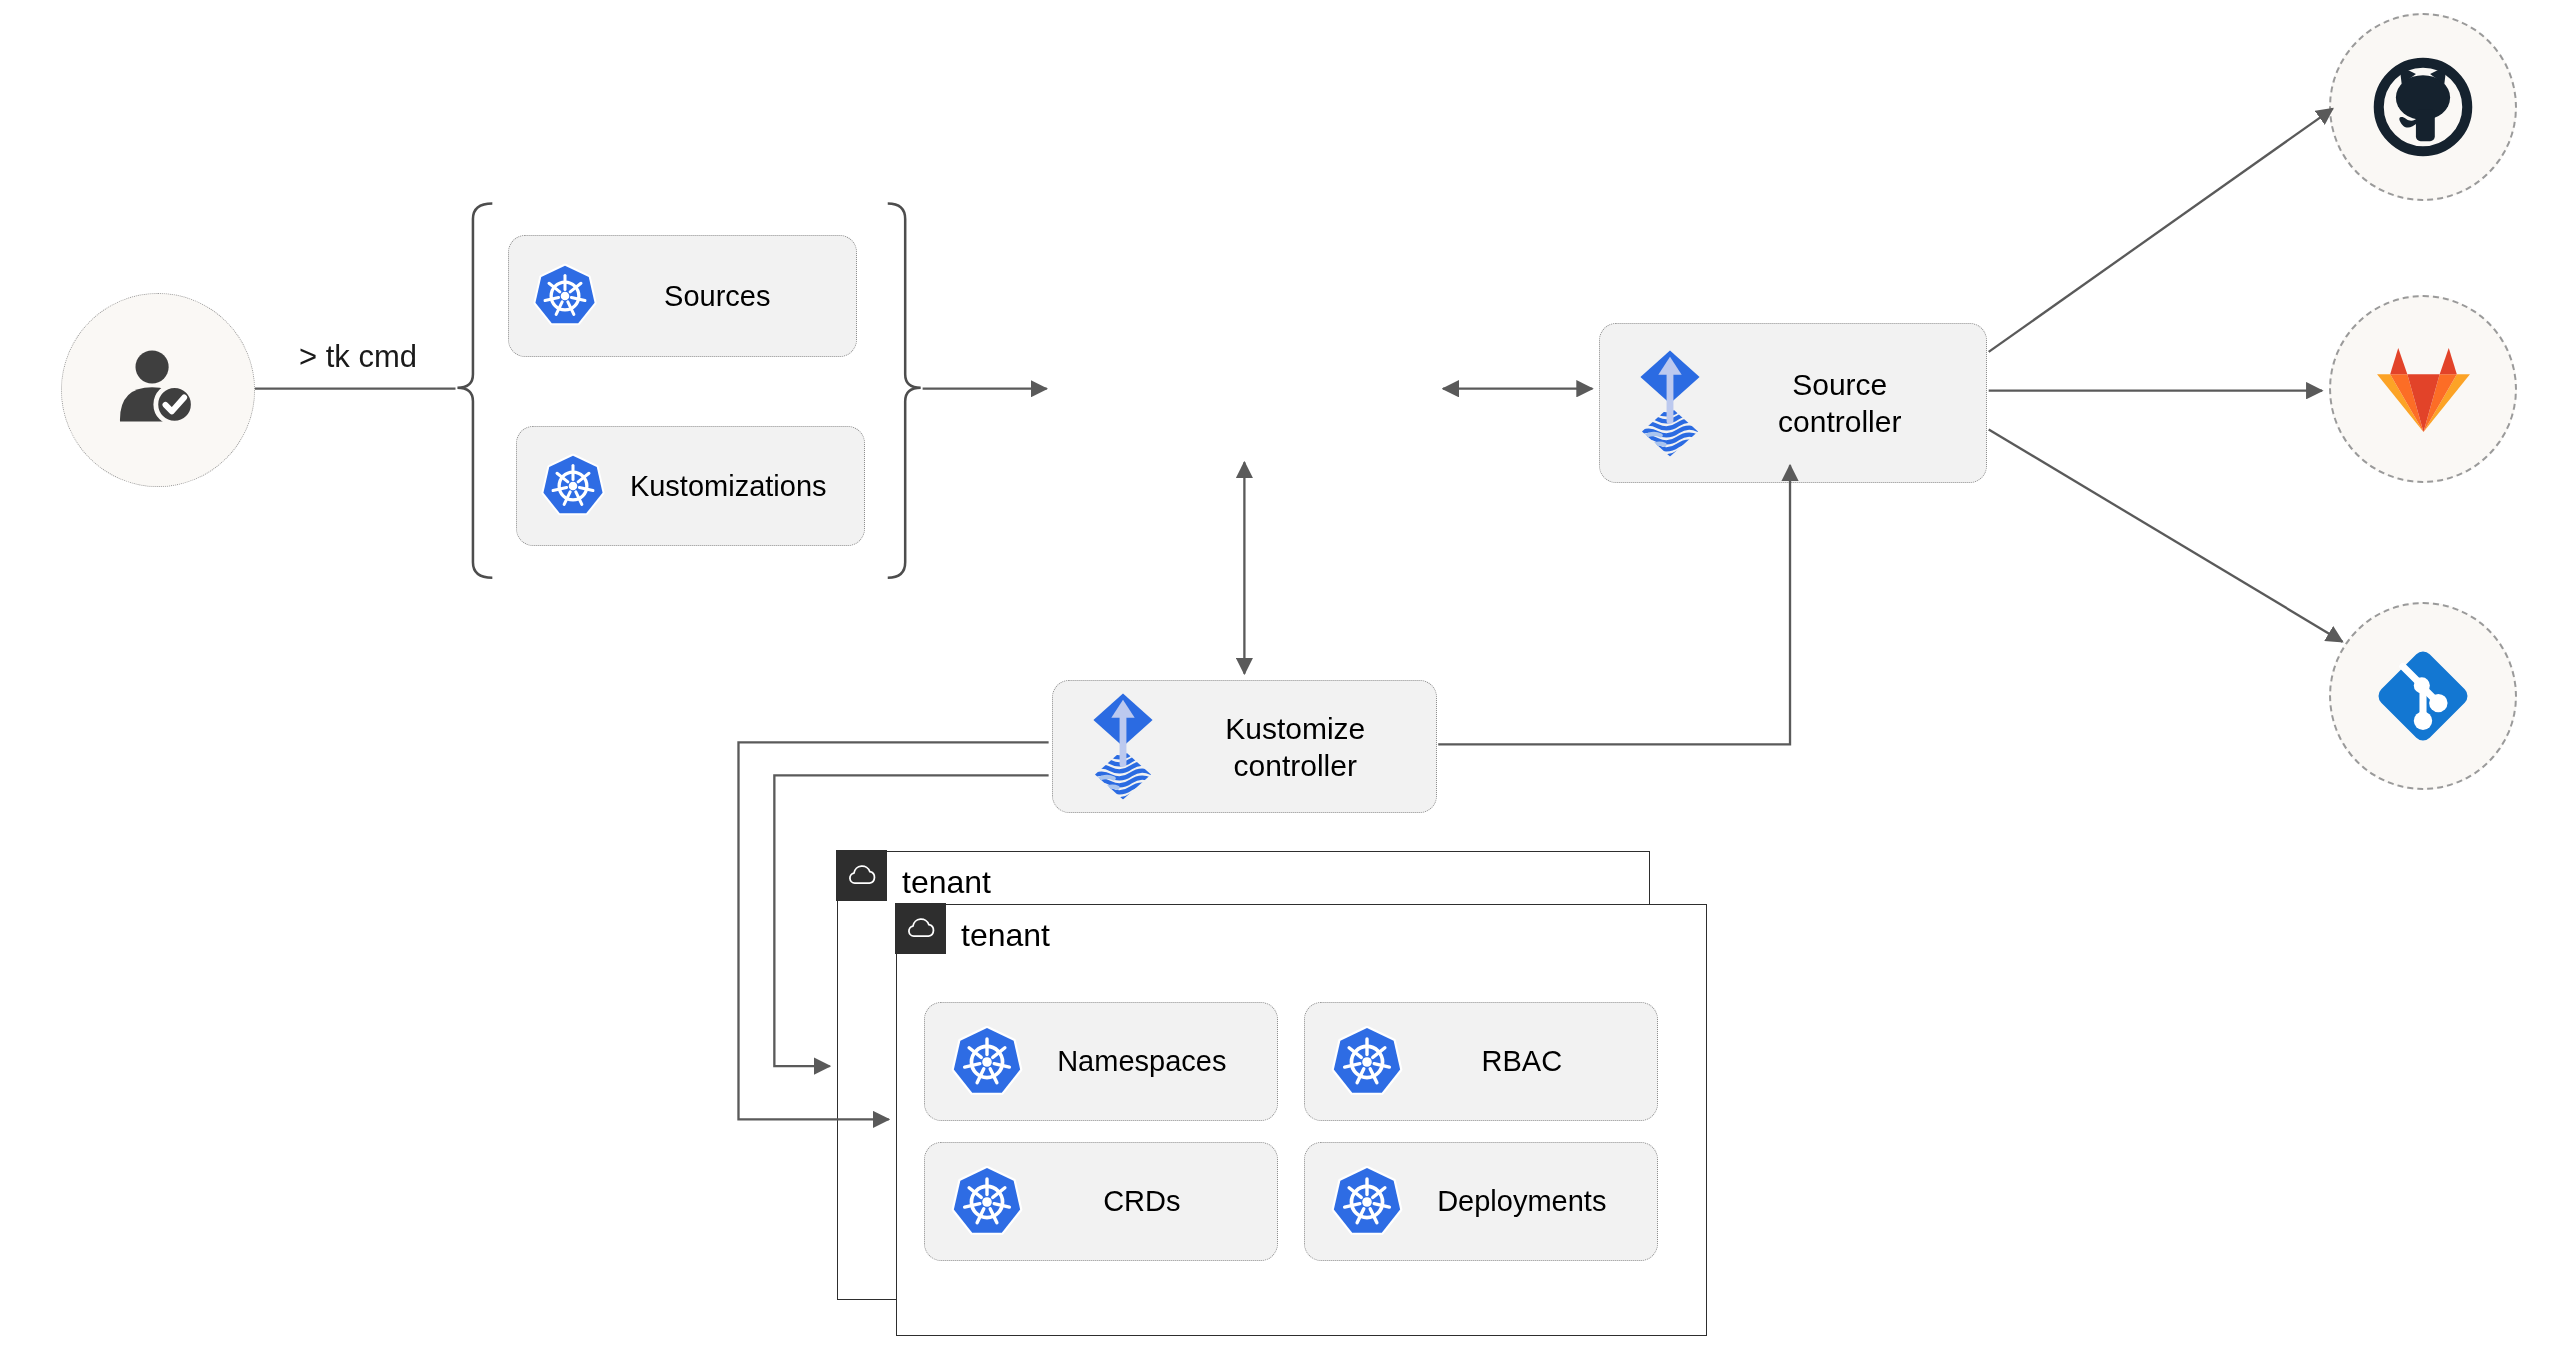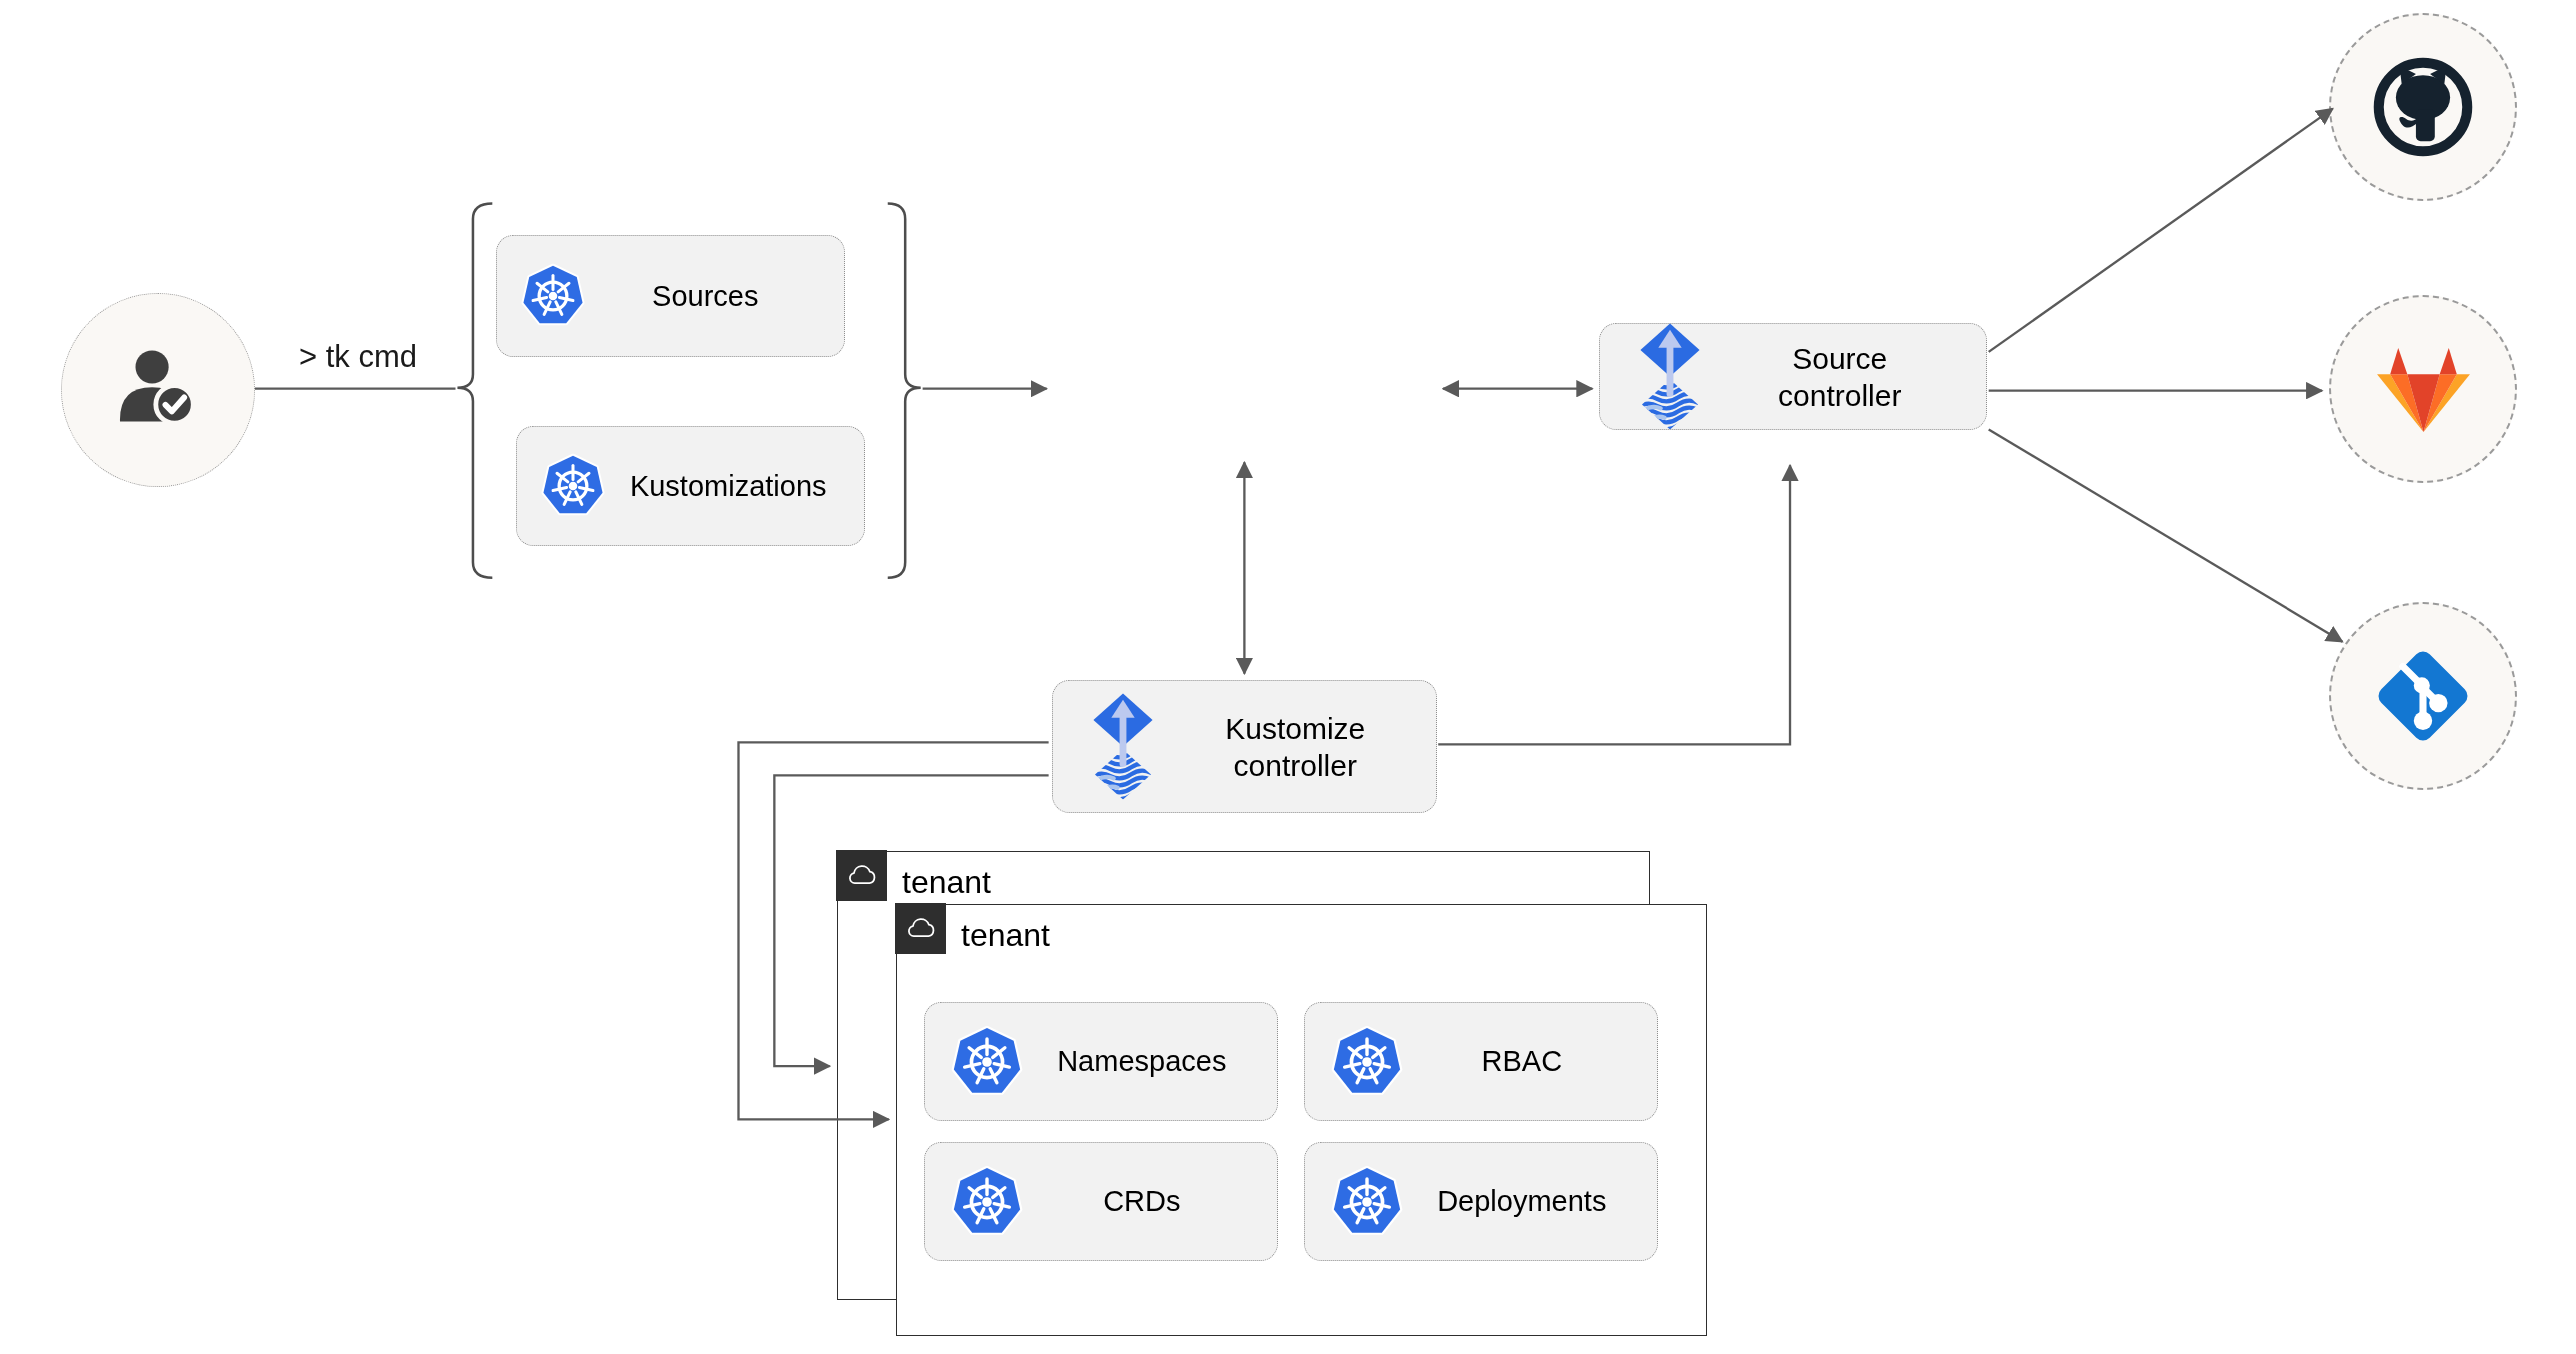--- a/index.html
+++ b/index.html
@@ -72,21 +72,21 @@
         <svg width="107" height="107" viewBox="0 0 100 100">
       <circle cx="44" cy="28" r="15.5" fill="#3f3f3f"></circle>
       <path d="M14 77 Q14 47 44 47 Q74 47 74 77 L74 79 L14 79 Z" fill="#3f3f3f"></path>
       <circle cx="65" cy="63" r="17.5" fill="#3f3f3f" stroke="#faf8f5" stroke-width="4.5"></circle>
       <path d="M56.5 63.5 L62.5 69.5 L74 56.5" stroke="#fff" stroke-width="5.5" fill="none" stroke-linecap="round" stroke-linejoin="round"></path>
         </svg>
       </span>
   </div>
   <div class="abs" id="cmd-label" style="left:269px;top:339px;width:178px;">&gt; tk cmd</div>
 
-  <div class="node abs" style="left:496px;top:235px;width:349px;height:122px;">
+  <div class="node abs" style="left:508px;top:235px;width:349px;height:122px;">
     <span class="icon" style="margin-left:23px;">
         <svg width="66" height="66" viewBox="0 0 100 100">
     <polygon points="50,4 86,21.3 94.8,60.2 70,91.4 30,91.4 5.2,60.2 14,21.3" fill="#2e6ce4" stroke="#ffffff" stroke-width="6" stroke-linejoin="round" paint-order="stroke"></polygon>
     <circle cx="50" cy="50" r="21" fill="none" stroke="#fff" stroke-width="5"></circle>
     <circle cx="50" cy="50" r="6.5" fill="#fff"></circle>
     <g stroke="#fff" stroke-width="4.6" stroke-linecap="round">
             <line x1="50" y1="40" x2="50" y2="19"></line>
             <line x1="57.8" y1="43.8" x2="74.2" y2="30.7"></line>
             <line x1="59.7" y1="52.2" x2="80.2" y2="56.9"></line>
             <line x1="54.3" y1="59" x2="63.4" y2="77.9"></line>
@@ -112,21 +112,21 @@
             <line x1="45.7" y1="59" x2="36.6" y2="77.9"></line>
             <line x1="40.3" y1="52.2" x2="19.8" y2="56.9"></line>
             <line x1="42.2" y1="43.8" x2="25.8" y2="30.7"></line>
           </g>
         </svg>
       </span>
     <span class="lbl" style="padding-right:13.6px;">Kustomizations</span>
   </div>
 
 
-  <div class="node abs" style="left:1599px;top:323px;width:388px;height:107px;">
+  <div class="node abs" style="left:1599px;top:323px;width:388px;height:160px;">
     <span class="icon" style="margin-left:31px;">
         <svg width="78" height="109" viewBox="0 0 100 140">
       <polygon points="50,2 88,36 50,70 12,36" fill="#2b6be2"></polygon>
       <clipPath id="fxw">
             <polygon points="50,74 86,106 50,138 14,106"></polygon>
           </clipPath>
       <g clip-path="url(#fxw)">
         <g stroke="#2b6be2" stroke-width="5.4" fill="none" stroke-linecap="round">
               <path d="M8 83 q13,-9 26,-2 t26,-2 t26,-2"></path>
               <path d="M8 92 q13,-9 26,-2 t26,-2 t26,-2"></path>

